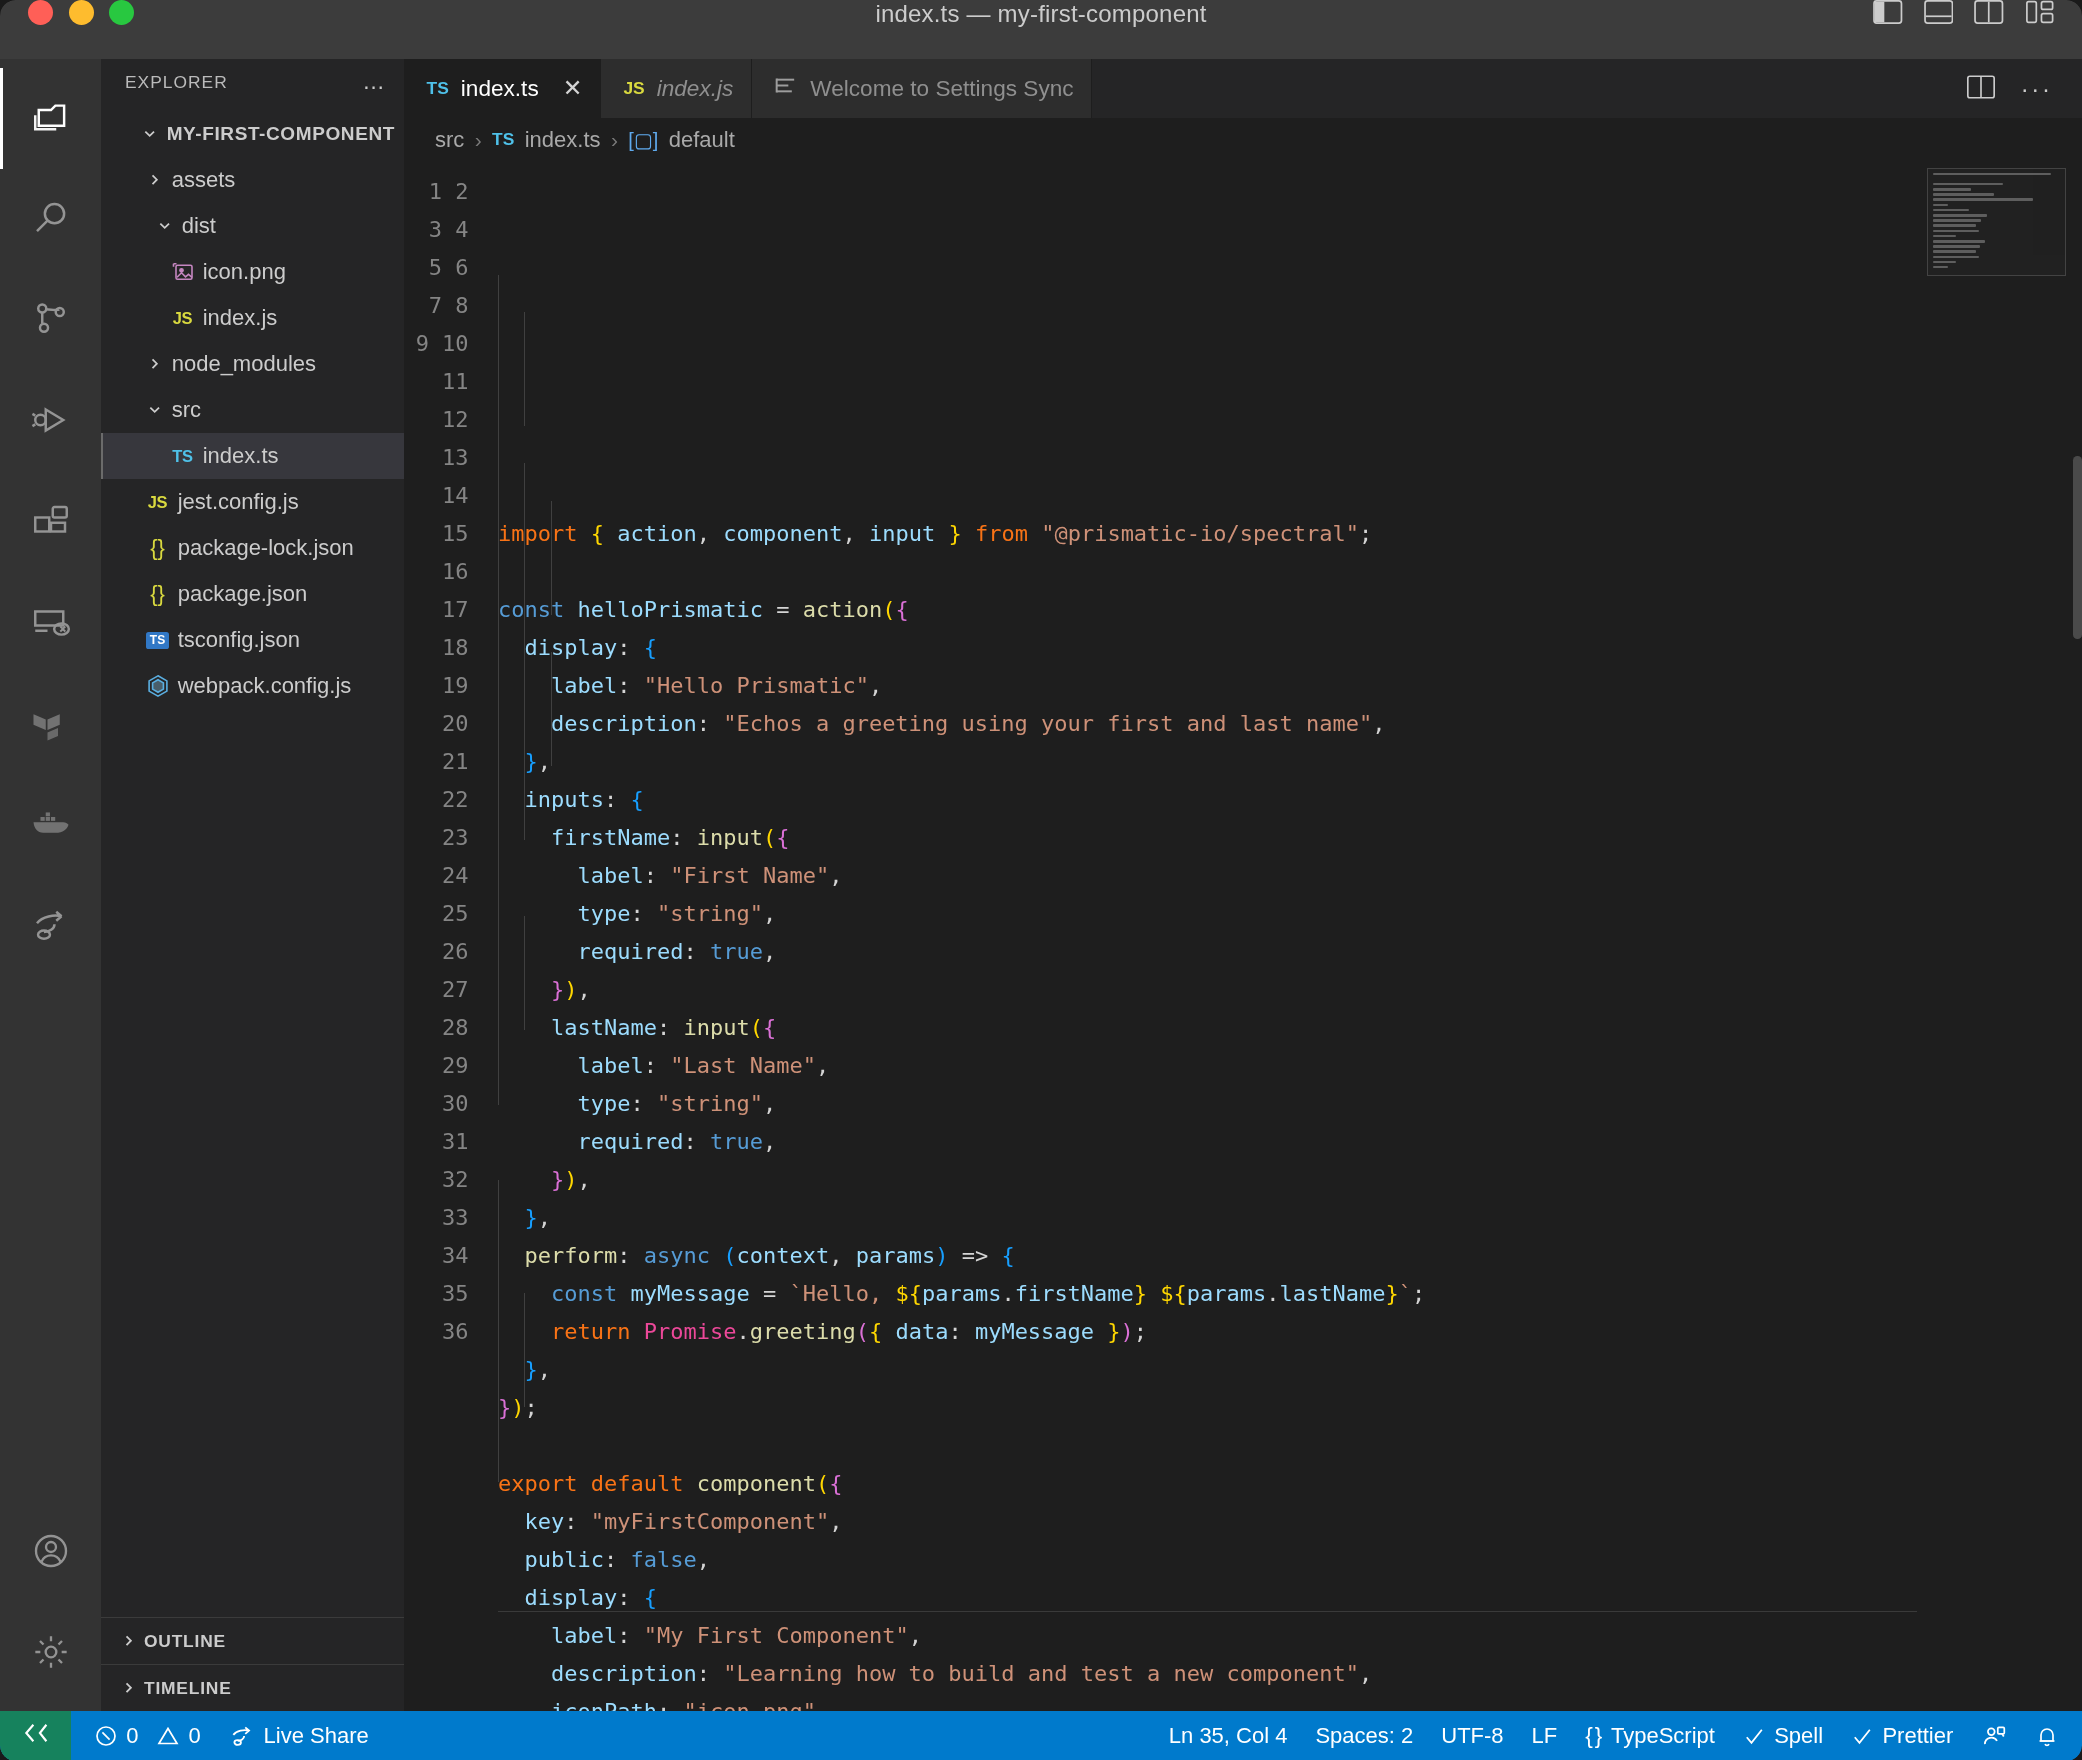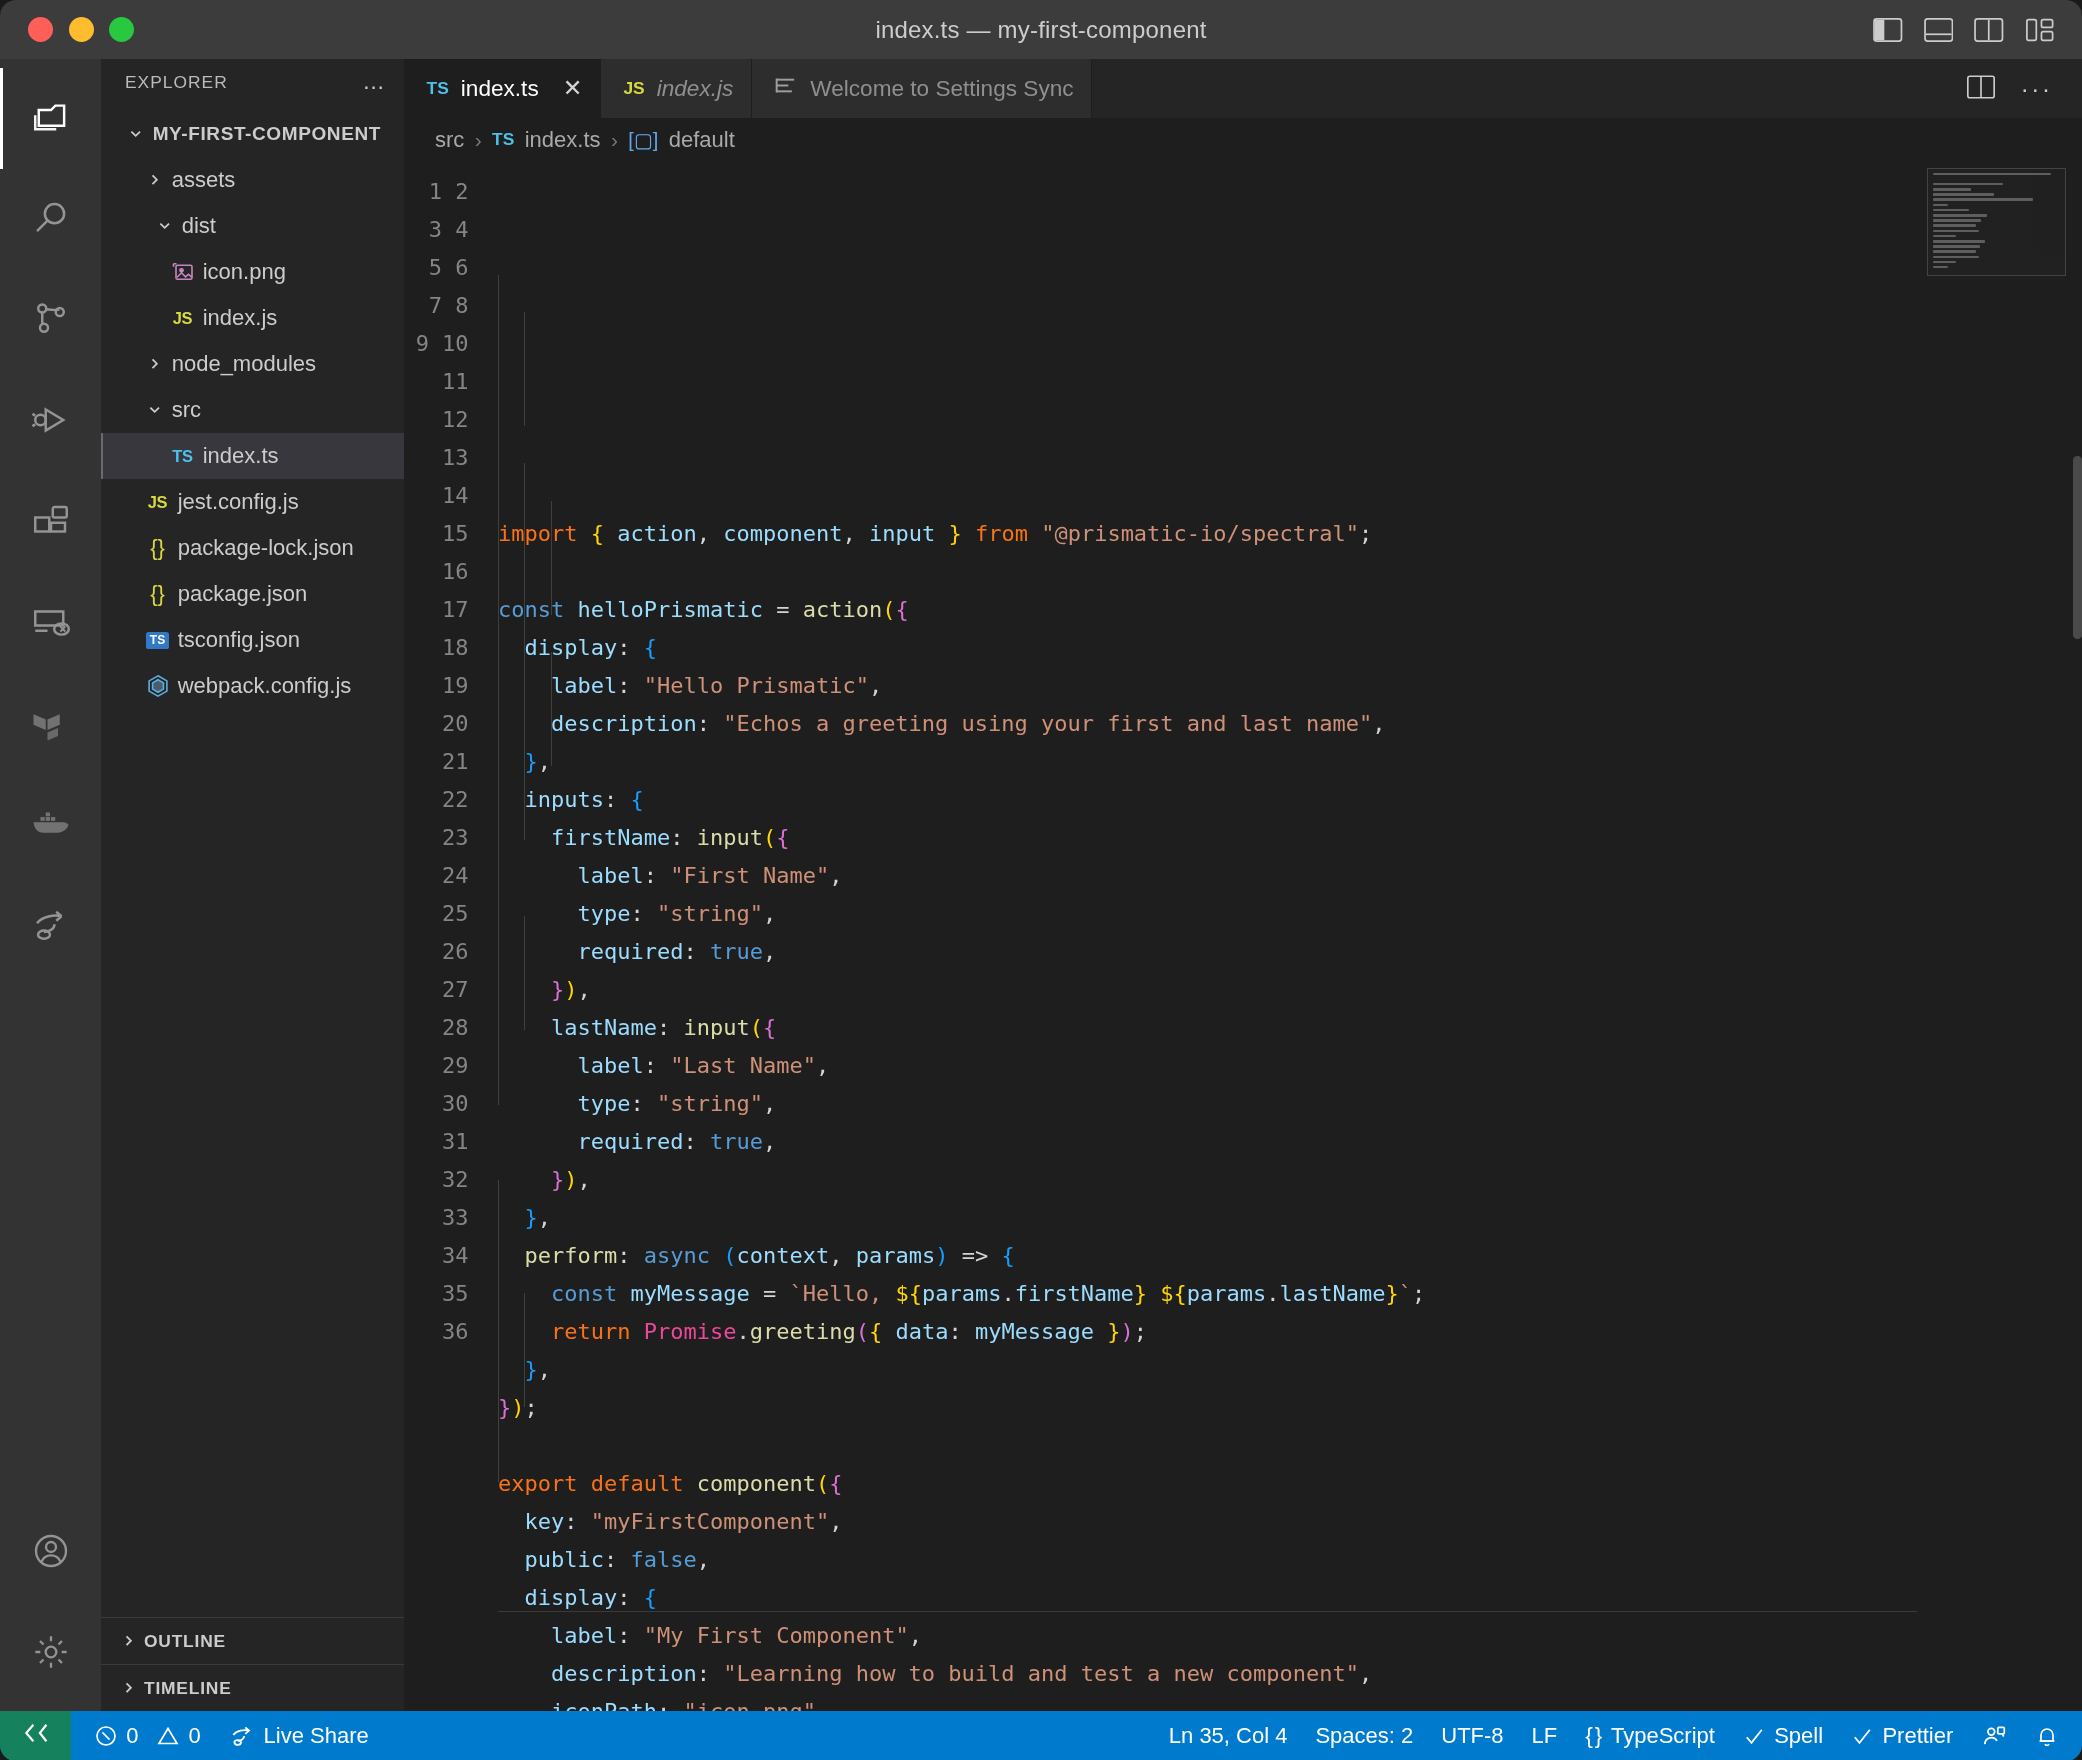--- a/index.html
+++ b/index.html
@@ -15,21 +15,21 @@
     background: #1e1e1e;
     border-radius: 15.6px;
     overflow: hidden;
     position: relative;
   }
 
   
   .titlebar {
     height: 59px; flex: 0 0 59px;
     background: #3c3c3c;
-    display: flex; align-items: center;
+    display: flex; align-items: flex-start;
     position: relative;
     border-top-left-radius: 15.6px;
     border-top-right-radius: 15.6px;
   }
   .traffic { display: flex; gap: 15.6px; padding-left: 28px; align-items: center; }
   .dot { width: 25px; height: 25px; border-radius: 50%; }
   .dot.red { background: #ff5f57; }
   .dot.yellow { background: #febc2e; }
   .dot.green { background: #28c840; }
   .title-text {
@@ -346,21 +346,21 @@
     </div>
 
     <div class="sidebar">
       <div class="sidebar-header">
         <span>EXPLORER</span>
         <span class="dots">…</span>
       </div>
 
       <div class="tree">
 
-        <div class="row rootrow" style="padding-left:19px;">
+        <div class="row rootrow" style="padding-left:33px;">
           <span class="chev">
             <svg width="17.4" height="17.4" viewBox="0 0 16 16" fill="none" stroke="#cccccc" stroke-width="1.6">
                 <path d="M4 6l4 4 4-4"></path>
               </svg>
           </span>
           <span class="rowlabel">MY-FIRST-COMPONENT</span>
         </div>
 
         <div class="row" style="padding-left:38px;">
           <span class="chev">

